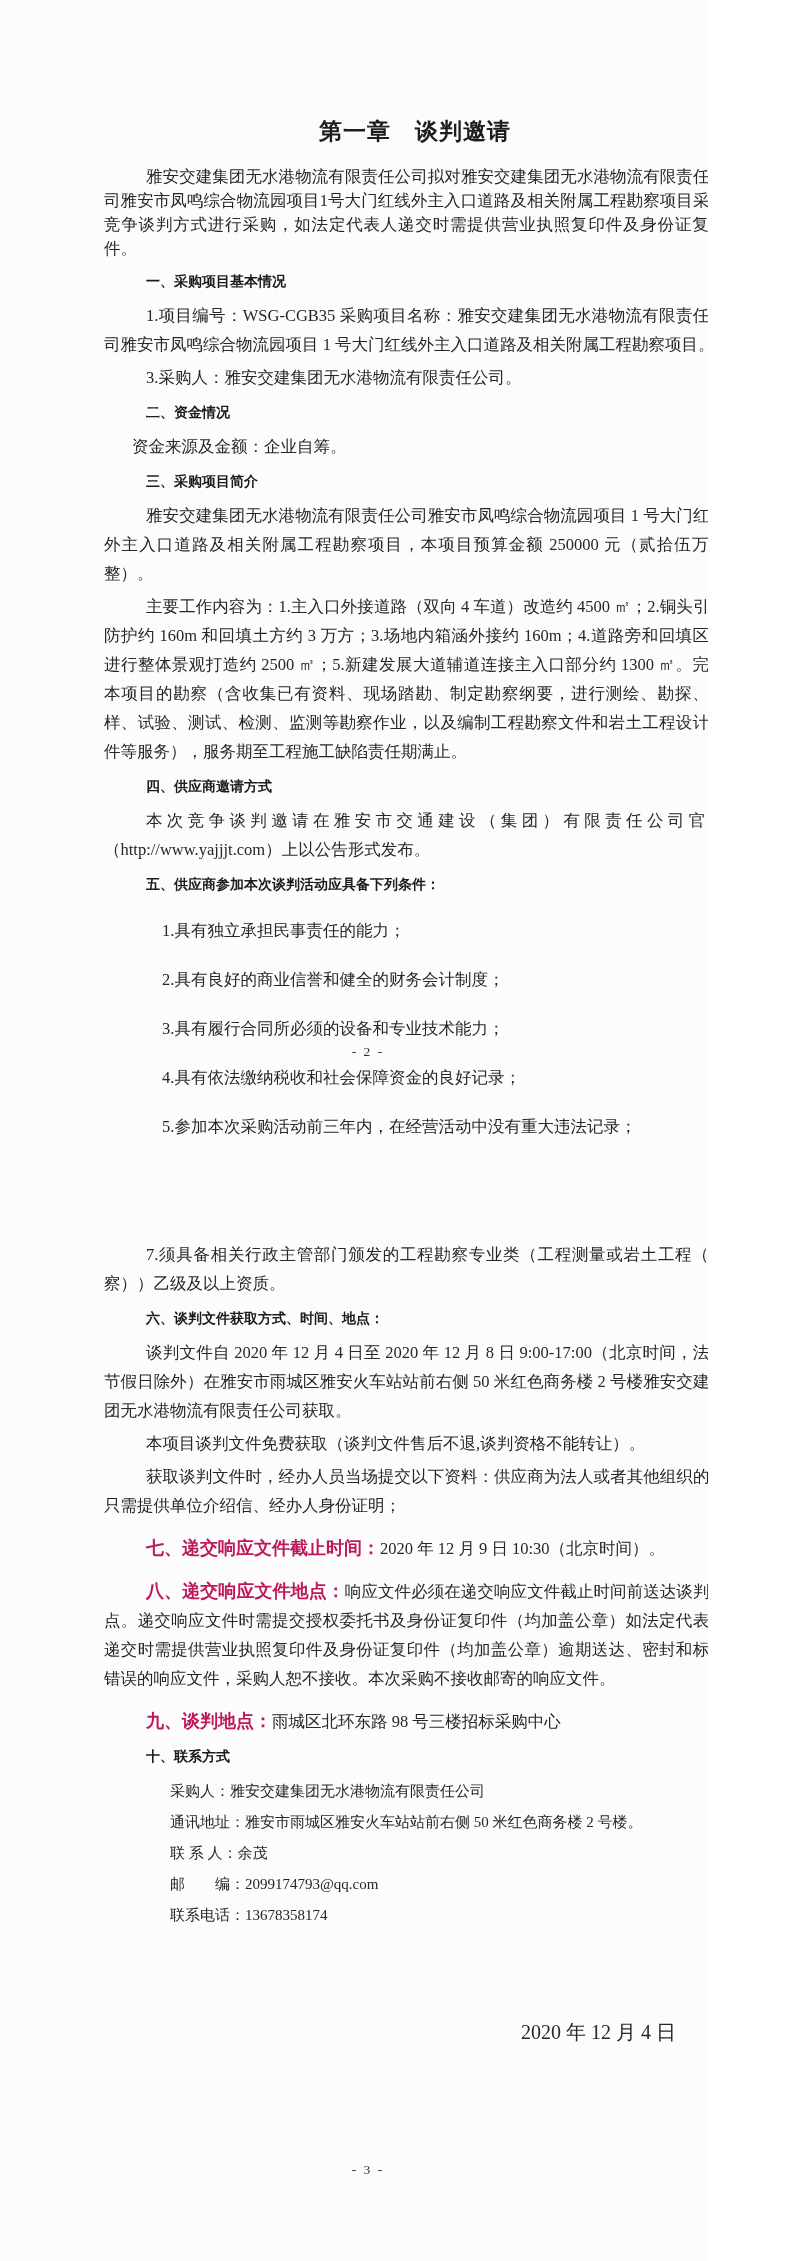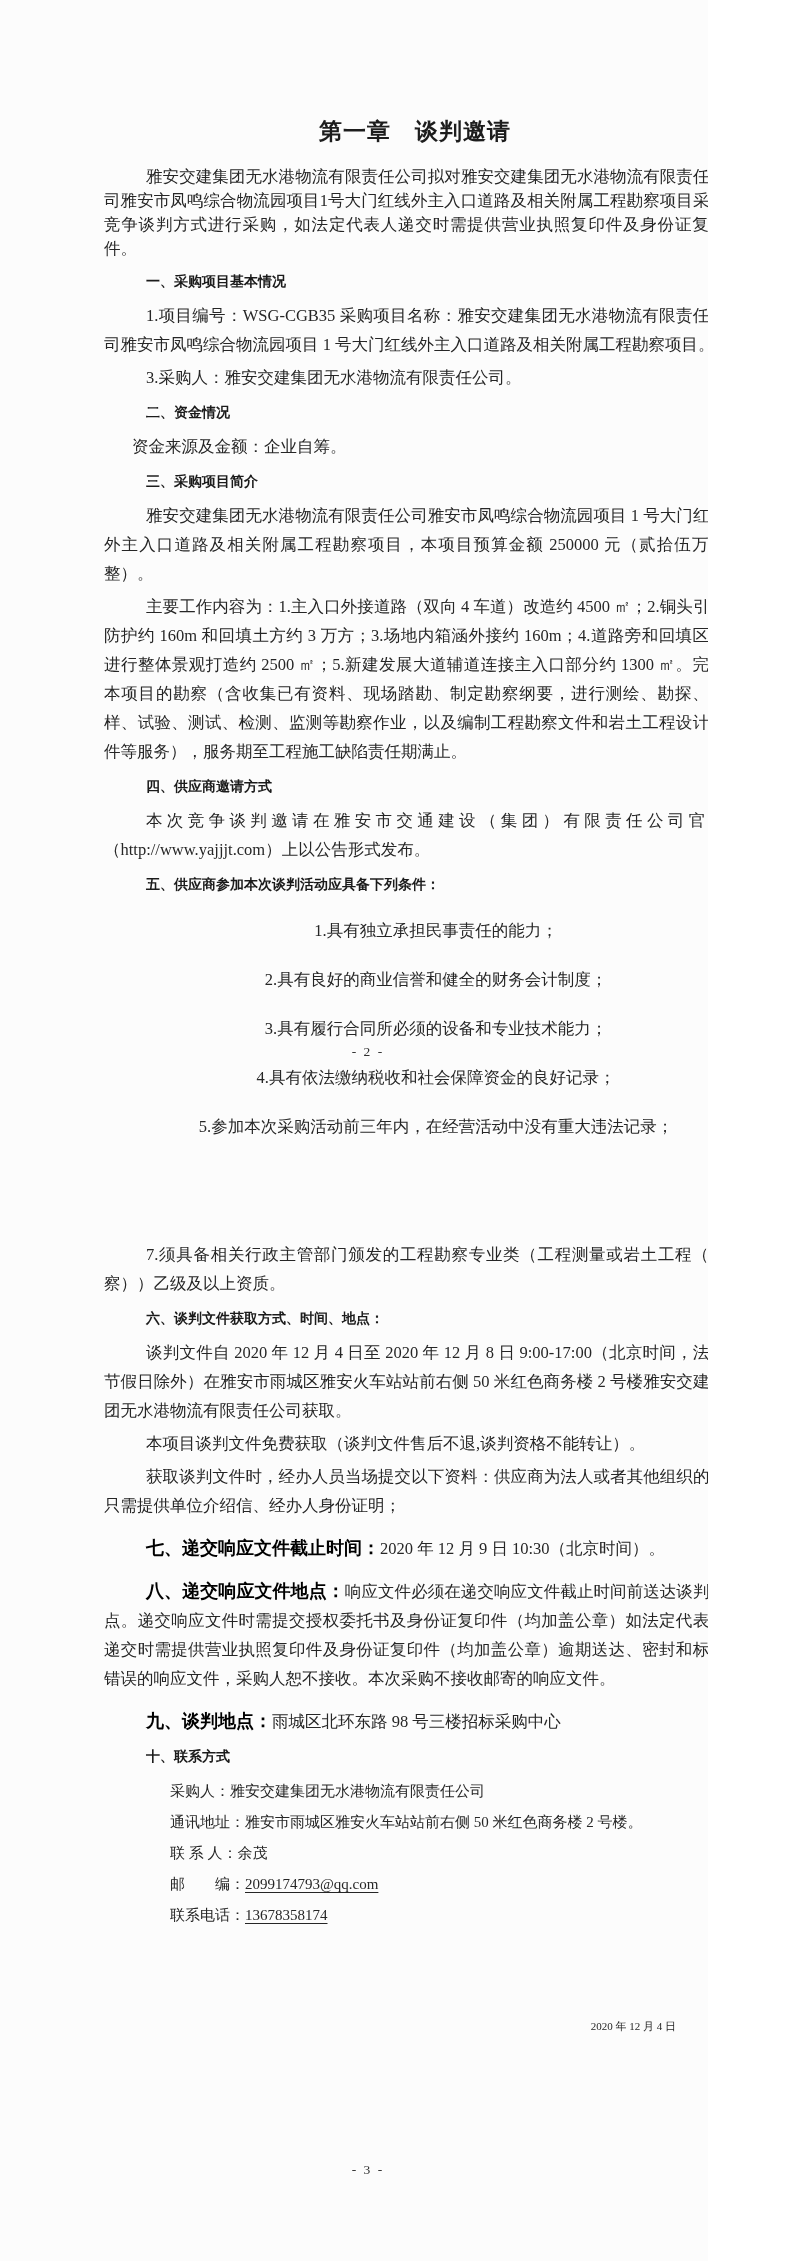--- a/index.html
+++ b/index.html
@@ -30,32 +30,32 @@
   .para{
     font-size:16.5px;line-height:24px;text-align:justify;
     margin:0 0 4px 0;
   }
   .para.loose{line-height:29px;}
   .first-indent{text-indent:42px;}
   .sec-heading{
     font-size:14px;font-weight:bold;color:#1b1b1b;
     padding-left:42px;margin:8px 0 6px 0;line-height:26px;
   }
-  .sec-inline-heading{font-size:18px;font-weight:bold;color:#000000;}
+  .sec-inline-heading{font-size:18px;font-weight:bold;color:#be185d;}
   .list{margin:2px 0 0 0;}
   .list-item{
-    font-size:16.5px;line-height:33px;padding-left:42px;margin:16px;text-align:center;
+    font-size:16.5px;line-height:33px;padding-left:42px;margin:16px;
   }
   .contact{margin:4px 0 0 66px;}
   .contact-row{font-size:15px;line-height:31px;margin:0;}
   .contact-row .value-underline{
-    text-decoration:underline;text-underline-offset:3px;
+    text-underline-offset:3px;
   }
   .doc-date{
-    font-size:11px;text-align:right;padding-right:50px;margin-top:88px;
+    font-size:20px;text-align:right;padding-right:50px;margin-top:88px;
   }
   .page-num{
     position:absolute;left:0;width:736px;text-align:center;
     font-size:13.5px;color:#2e2e2e;letter-spacing:2px;
   }
   .page-num-2{top:1044px;}
   .page-num-3{top:2162px;}
 </style>
 </head>
 <body>

